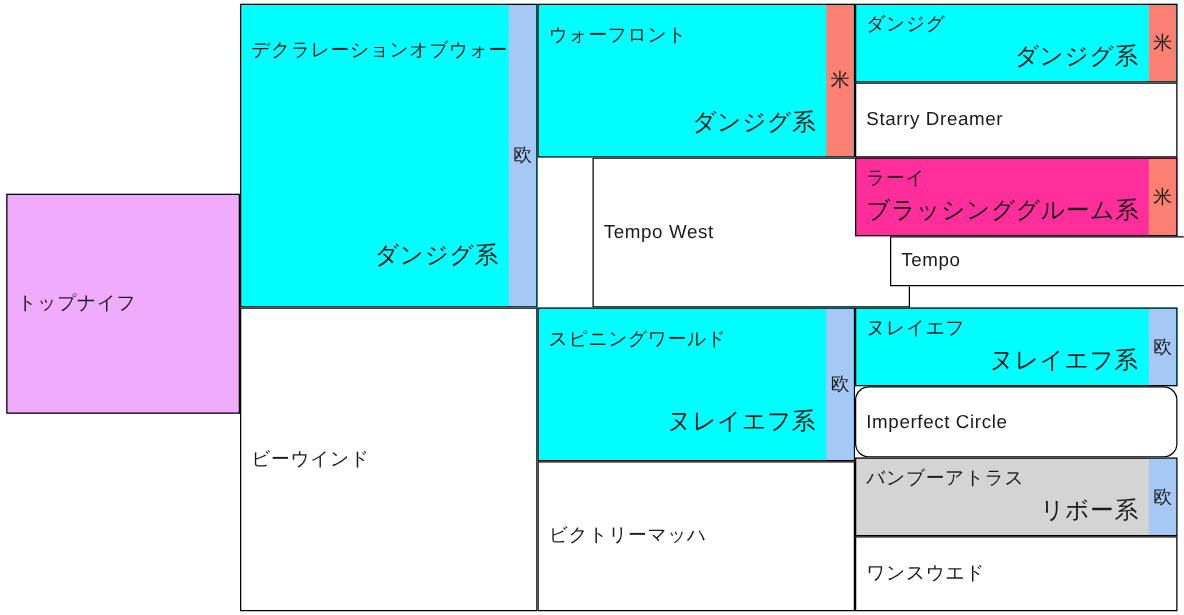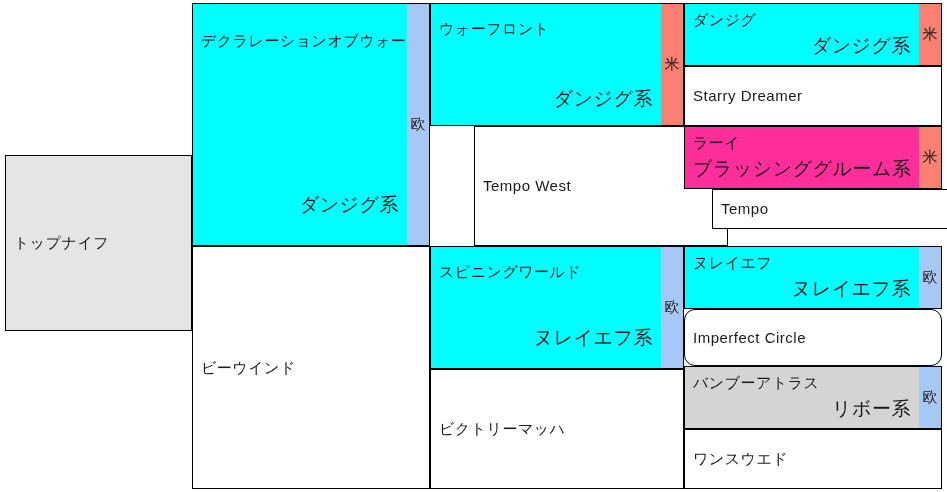--- a/index.html
+++ b/index.html
@@ -3,21 +3,21 @@
 <meta charset="utf-8">
 <style>
   html,body{margin:0;padding:0;background:#ffffff;}
   body{width:947px;height:492px;overflow:hidden;
        font-family:"Liberation Sans","DejaVu Sans",sans-serif;
        color:#1a1a1a;-webkit-font-smoothing:none;}
   .chart{position:relative;width:947px;height:492px;background:#fff;}
 
   
   .cell{position:absolute;box-sizing:border-box;border:1.6px solid #000;
-        background:#e5e5e5;overflow:hidden;}
+        background:#f0abfc;overflow:hidden;}
   .cell .body{position:absolute;left:0;top:0;right:0;bottom:0;
               box-sizing:border-box;display:flex;flex-direction:column;
               justify-content:center;}
   .cell.hasflag .body{right:var(--flagw,22px);}
 
   .nm{font-size:15px;line-height:1.45;padding:0 8px;letter-spacing:.5px;
       white-space:nowrap;}
   .ln{font-size:19px;line-height:1.45;padding:0 8px;letter-spacing:.5px;
       white-space:nowrap;text-align:right;}
 

